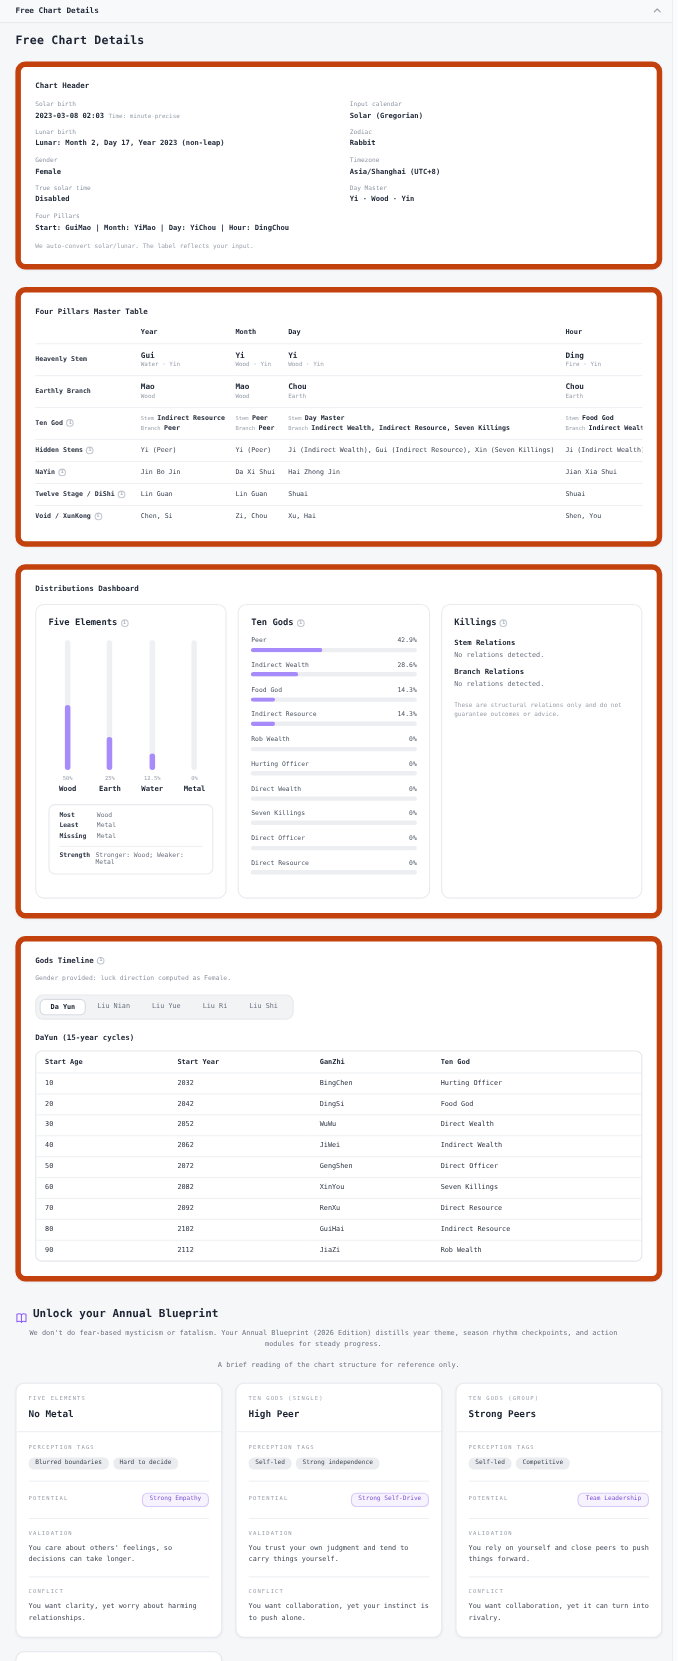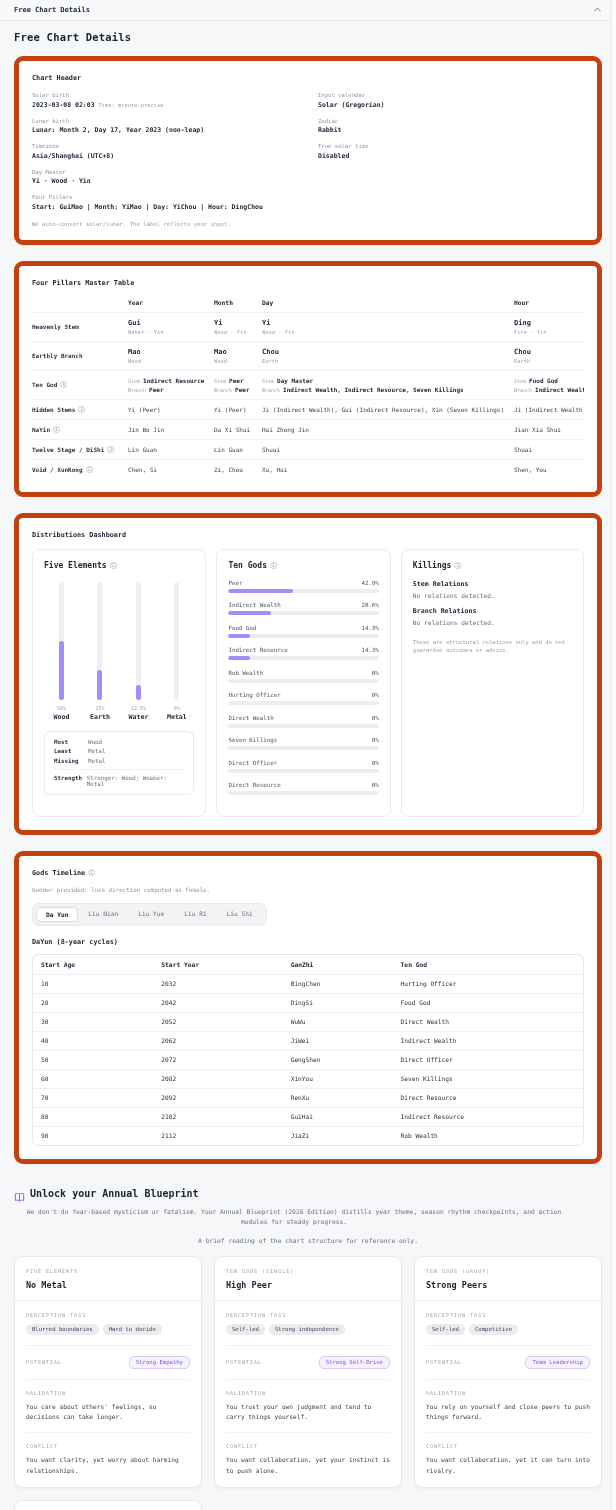--- a/index.html
+++ b/index.html
@@ -141,20 +141,24 @@
       </div>
       <div>
         <div class="f-label">Lunar birth</div>
         <div class="f-value">Lunar: Month 2, Day 17, Year 2023 (non-leap)</div>
       </div>
       <div>
         <div class="f-label">Zodiac</div>
         <div class="f-value">Rabbit</div>
       </div>
       <div>
+        <div class="f-label">Gender</div>
+        <div class="f-value">Female</div>
+      </div>
+      <div>
         <div class="f-label">Timezone</div>
         <div class="f-value">Asia/Shanghai (UTC+8)</div>
       </div>
       <div>
         <div class="f-label">True solar time</div>
         <div class="f-value">Disabled</div>
       </div>
       <div>
         <div class="f-label">Day Master</div>
         <div class="f-value">Yi · Wood · Yin</div>
@@ -482,21 +486,21 @@
     <span>Gods Timeline</span><span class="info">i</span>
   </div>
   <div class="luck-note">Gender provided: luck direction computed as Female.</div>
   <div class="tabs" id="luck-tabs">
       <span class="tab active">Da Yun</span>
       <span class="tab">Liu Nian</span>
       <span class="tab">Liu Yue</span>
       <span class="tab">Liu Ri</span>
       <span class="tab">Liu Shi</span>
     </div>
-  <div class="luck-table-title">DaYun (8-year cycles)</div>
+  <div class="luck-table-title">DaYun (15-year cycles)</div>
   <div class="luck-tbl-wrap">
     <table class="luck">
       <thead>
           <tr id="luck-head">
             <th>Start Age</th>
             <th>Start Year</th>
             <th>GanZhi</th>
             <th>Ten God</th>
           </tr>
         </thead>

